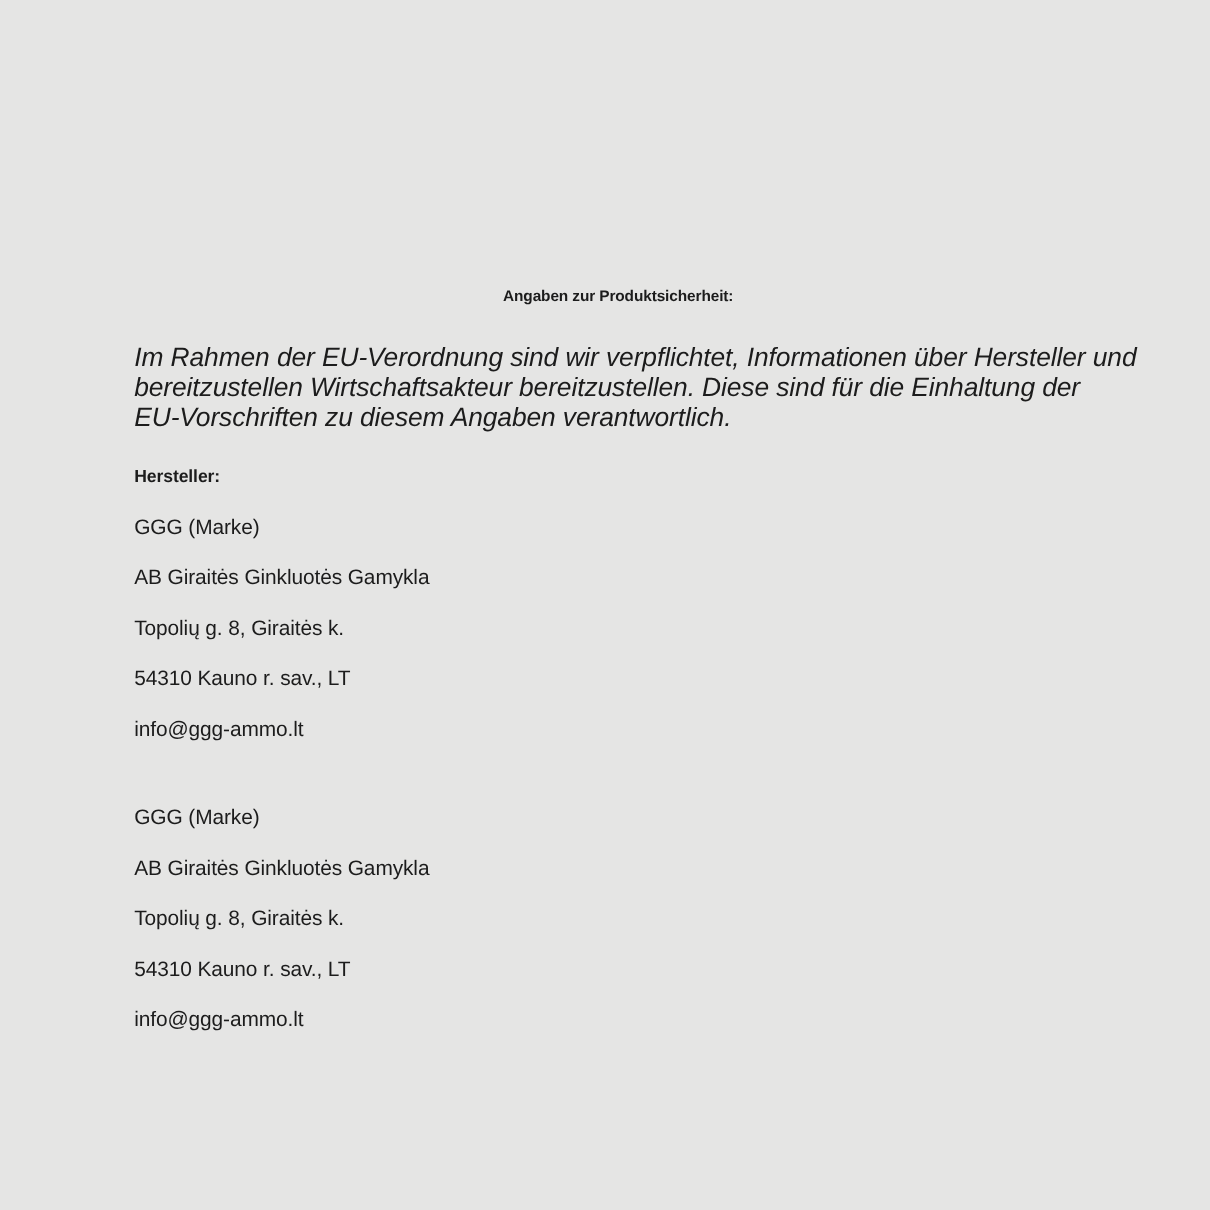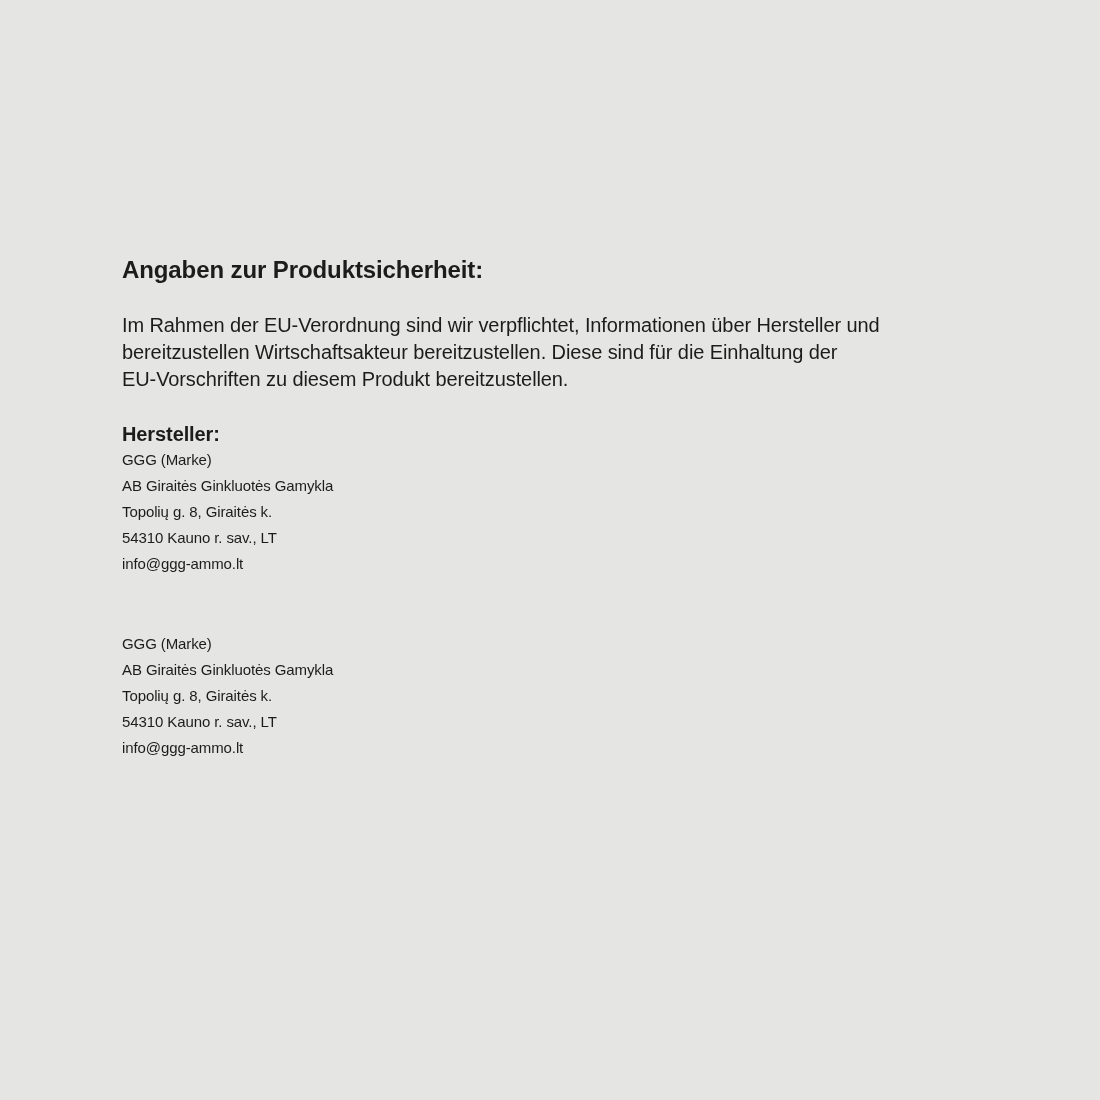--- a/index.html
+++ b/index.html
@@ -16,58 +16,61 @@
     position: relative;
   }
   .content {
     position: absolute;
     left: 122px;
     top: 256px;
     width: 880px;
     letter-spacing: -0.1px;
   }
   .page-heading {
-    font-size: 24px;
+    font-size: 14px;
     line-height: 27px;
     font-weight: bold;
     margin: 0 0 29px 0;
+    text-align: center;
   }
   .intro {
-    font-size: 20px;
+    font-size: 24px;
     line-height: 27px;
     margin: 16px 0 28px 0;
+    font-style: italic;
   }
   .intro .line {
     white-space: nowrap;
   }
   .block {
     margin: 0 0 54px 0;
   }
   .block-heading {
-    font-size: 20px;
+    font-size: 16px;
     line-height: 26px;
     font-weight: bold;
   }
   .address .line {
-    font-size: 15px;
+    font-size: 19px;
     line-height: 26px;
     white-space: nowrap;
+    margin-top: 20px;
   }
 </style>
 </head>
 <body>
 
 <div class="content">
 
   <div class="page-heading">Angaben zur Produktsicherheit:</div>
 
   <div class="intro">
     <div class="line">Im Rahmen der EU-Verordnung sind wir verpflichtet, Informationen über Hersteller und</div>
     <div class="line">bereitzustellen Wirtschaftsakteur bereitzustellen. Diese sind für die Einhaltung der</div>
-    <div class="line">EU-Vorschriften zu diesem Produkt bereitzustellen.</div>
+    <div class="line">EU-Vorschriften zu diesem Angaben verantwortlich.</div>
   </div>
 
   <div class="block">
     <div class="block-heading">Hersteller:</div>
     <div class="address">
       <div class="line">GGG (Marke)</div>
       <div class="line">AB Giraitės Ginkluotės Gamykla</div>
       <div class="line">Topolių g. 8, Giraitės k.</div>
       <div class="line">54310 Kauno r. sav., LT</div>
       <div class="line">info@ggg-ammo.lt</div>

